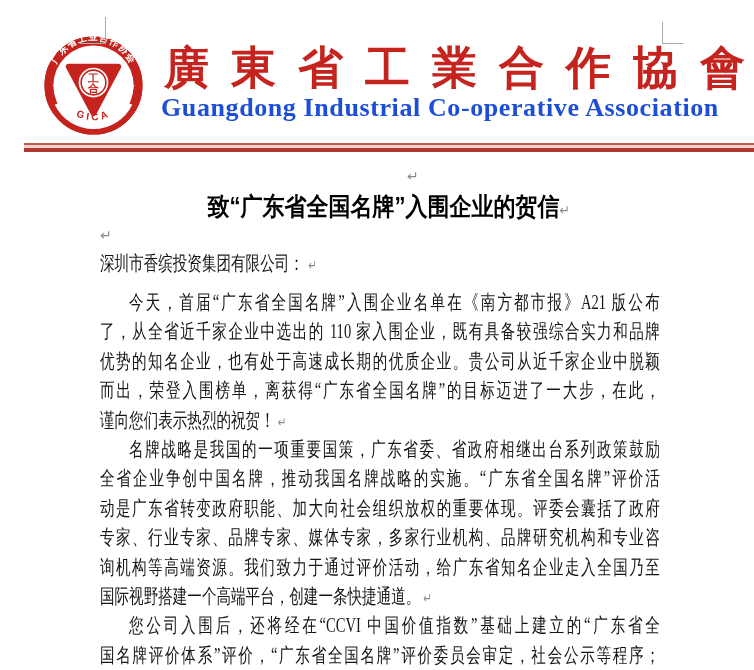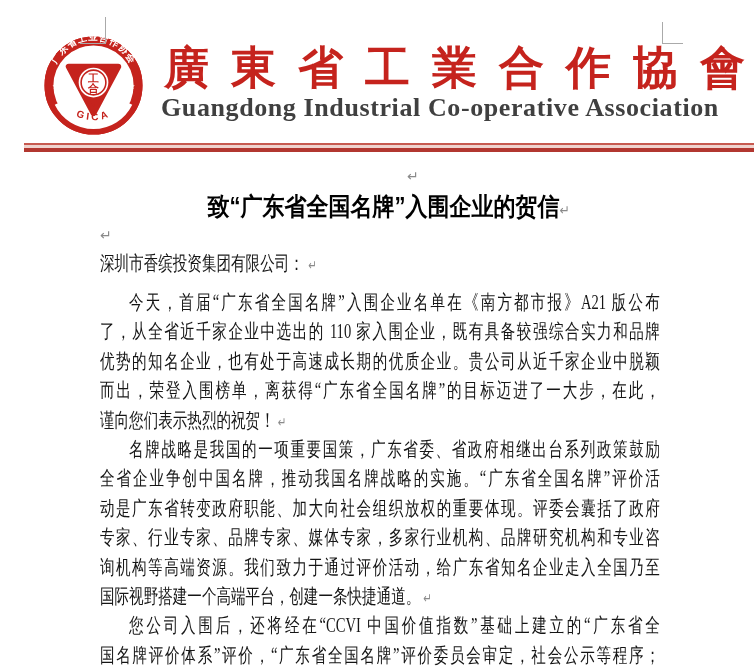--- a/index.html
+++ b/index.html
@@ -11,21 +11,21 @@
   
   .logo { position:absolute; left:44px; top:36px; width:99px; height:99px; }
 
   .org-cn {
     position:absolute; left:164px; top:42px; height:52px; line-height:52px;
     font-size:45px; font-weight:bold; color:#c5231d; letter-spacing:22px;
     white-space:nowrap; font-family:"Liberation Serif","DejaVu Serif",serif;
   }
   .org-en {
     position:absolute; left:161px; top:93px; height:30px; line-height:30px;
-    font-size:26px; font-weight:bold; color:#404040; letter-spacing:0.6px;
+    font-size:26px; font-weight:bold; color:#1d4ed8; letter-spacing:0.6px;
     white-space:nowrap;
   }
 
   .rule { position:absolute; left:24px; top:143px; width:730px; }
   .rule .r1 { height:2px; background:#c75a50; }
   .rule .r2 { height:3px; background:#efd3ce; }
   .rule .r3 { height:4px; background:#b23730; }
 
   
   .crop { position:absolute; }

